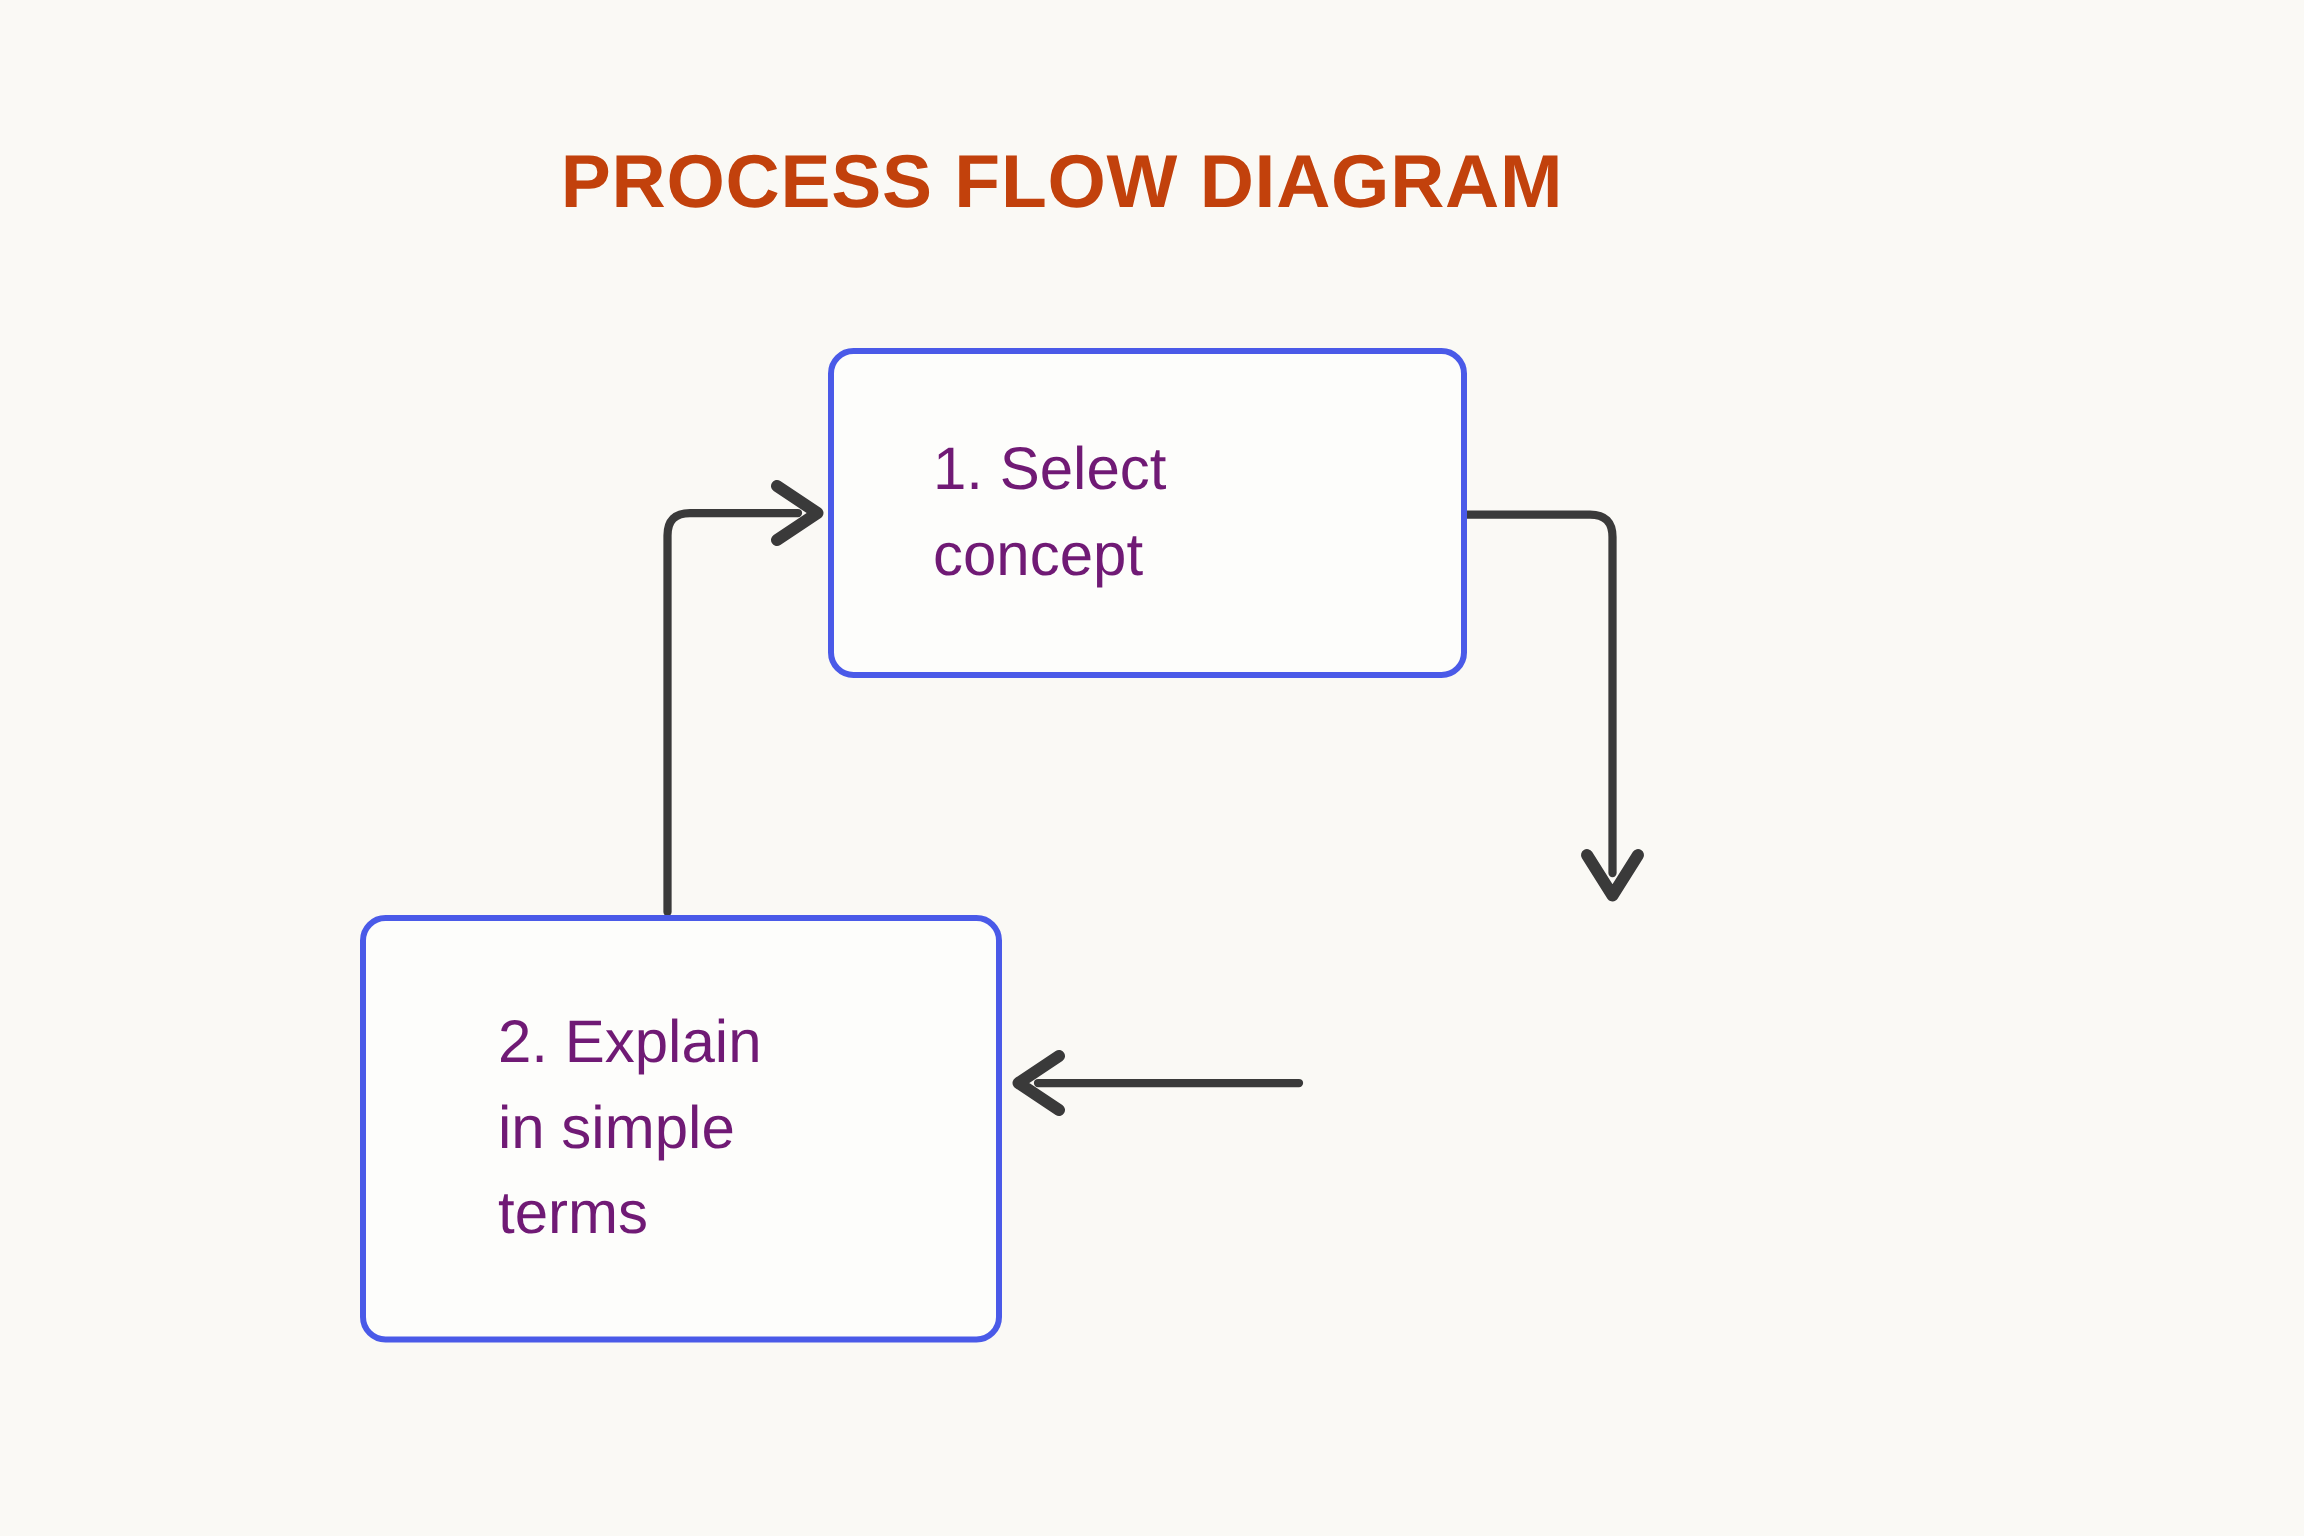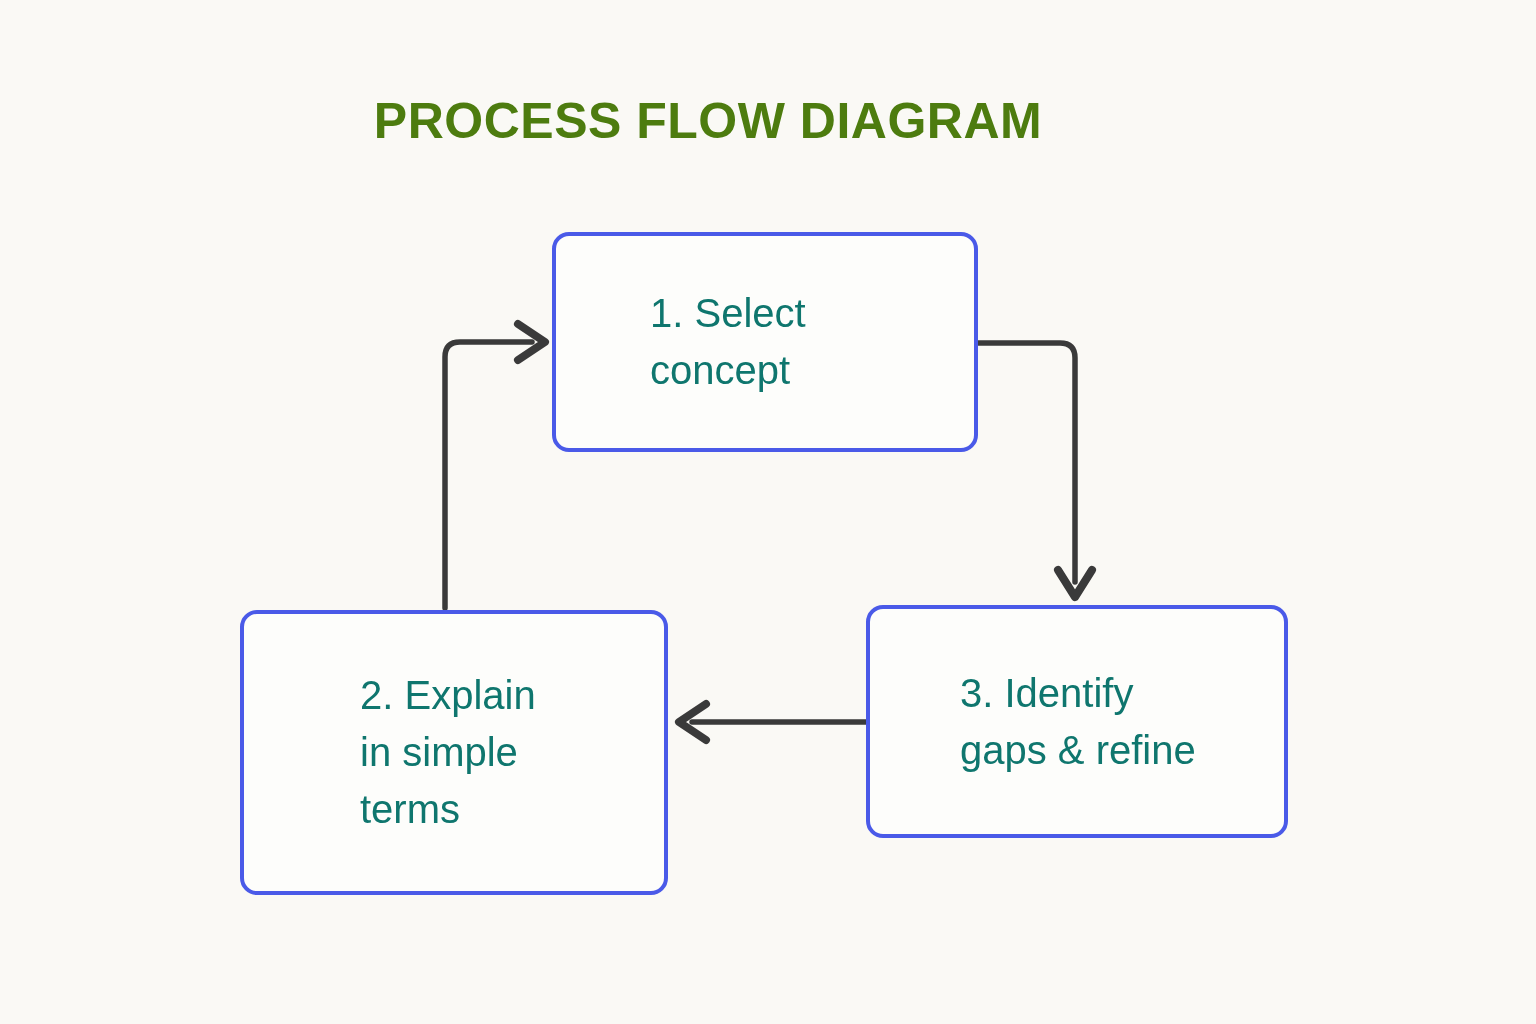--- a/index.html
+++ b/index.html
@@ -22,43 +22,42 @@
   
   .title {
     position: absolute;
     left: 0;
     top: 92px;
     width: 1416px;
     text-align: center;
     font-size: 50px;
     font-weight: bold;
     letter-spacing: 0.5px;
-    color: #4d7c0f;
+    color: #c2410c;
     line-height: 58px;
     white-space: nowrap;
   }
 
   
   .node {
     position: absolute;
     box-sizing: border-box;
     background: #fdfdfb;
     border: 4px solid #4a5ae8;
     border-radius: 17px;
     display: flex;
     align-items: center;
   }
   .node-label {
     font-size: 40px;
     line-height: 57px;
-    color: #0f766e;
+    color: #701a75;
     font-weight: normal;
     white-space: pre-line;
     text-align: left;
-    margin-left: 28px;
   }
 
   #node-1 { left: 552px; top: 232px; width: 426px; height: 220px; }
   #node-1 .node-label { padding-left: 66px; }
 
   #node-2 { left: 240px; top: 610px; width: 428px; height: 285px; }
   #node-2 .node-label { padding-left: 88px; }
 
   #node-3 { left: 866px; top: 605px; width: 422px; height: 233px; }
   #node-3 .node-label { padding-left: 62px; }
@@ -102,18 +101,14 @@
     <div class="node-label">1. Select
 concept</div>
   </div>
 
   <div class="node" id="node-2">
     <div class="node-label">2. Explain
 in simple
 terms</div>
   </div>
 
-  <div class="node" id="node-3">
-    <div class="node-label">3. Identify
-gaps &amp; refine</div>
-  </div>
 
 </div>
 
 </body></html>

